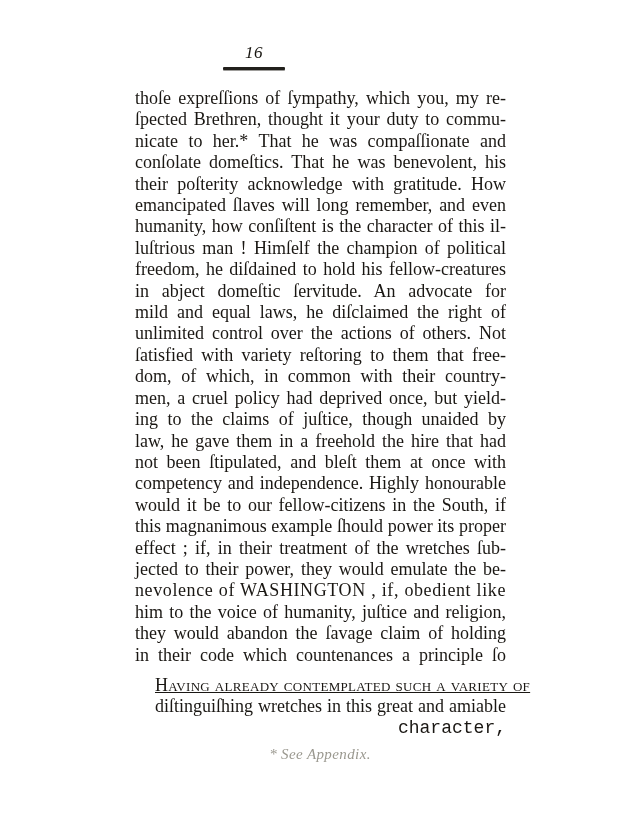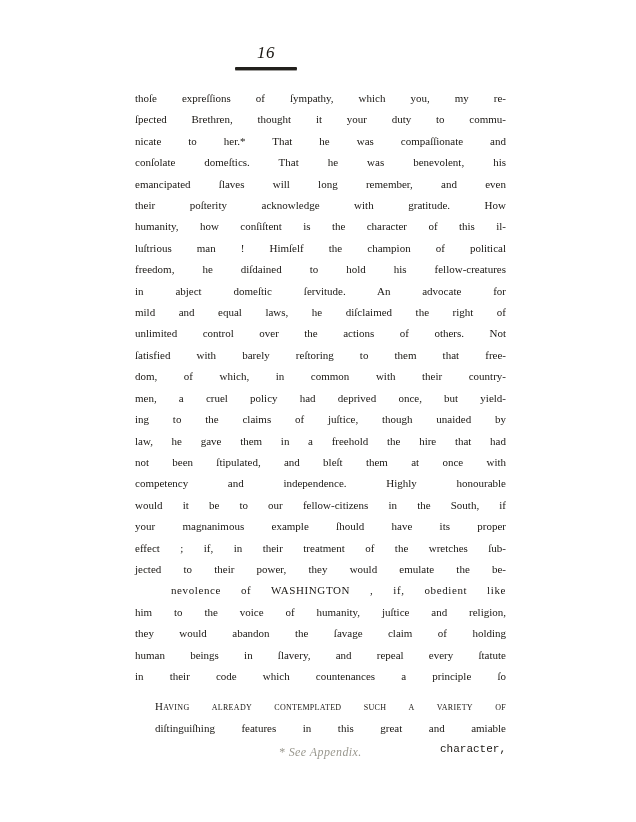--- a/index.html
+++ b/index.html
@@ -19,21 +19,21 @@
   .page {
     position: absolute;
     inset: 0;
     background: #ffffff;
   }
 
   
   .page-header {
     position: absolute;
     top: 44px;
-    left: 12px;
+    left: 0;
     width: 508px;
     text-align: center;
   }
   .folio {
     display: block;
     font-style: italic;
     font-size: 17px;
     letter-spacing: 0.5px;
     color: #181510;
     line-height: 1;
@@ -51,21 +51,21 @@
   
   .textblock {
     position: absolute;
     top: 88px;
     left: 135px;
     width: 371px;
   }
 
   .para {
     margin: 0;
-    font-size: 11px;
+    font-size: 18px;
     line-height: 21.4px;
     text-align: justify;
     color: #1a1713;
     -webkit-font-smoothing: antialiased;
   }
   .para + .para {
     margin-top: 9px;
   }
   .para.indent {
     text-indent: 20px;
@@ -83,34 +83,34 @@
     white-space: normal;
   }
   .line.rightish {
     text-align-last: right;
     font-family: Liberation Mono, monospace;
   }
 
   .smallcaps {
     font-variant: small-caps;
     letter-spacing: 0.3px;
+    text-decoration: underline;
   }
   .allcaps {
     letter-spacing: 0.6px;
-    margin-left: 36px;
   }
 
   
   .footnote {
     position: absolute;
     top: 745px;
     left: 135px;
     width: 371px;
     text-align: center;
-    font-size: 12px;
+    font-size: 15px;
     font-style: italic;
     letter-spacing: 0.4px;
     color: #9a988f;
     line-height: 1.2;
   }
   .footnote .fn-mark {
     font-style: normal;
     margin-right: 3px;
   }
 </style>
@@ -124,49 +124,48 @@
     <span class="header-rule"></span>
   </div>
 
   <div class="textblock">
 
     <p class="para">
       <span class="line">thoſe expreſſions of ſympathy, which you, my re-</span>
       <span class="line">ſpected Brethren, thought it your duty to commu-</span>
       <span class="line">nicate to her.*  That he was compaſſionate and</span>
       <span class="line">conſolate domeſtics.   That he was benevolent, his</span>
+      <span class="line">their poſterity acknowledge with gratitude.   How</span>
       <span class="line">emancipated ſlaves will long remember, and even</span>
-      <span class="line">their poſterity acknowledge with gratitude.   How</span>
       <span class="line">humanity, how conſiſtent is the character of this il-</span>
       <span class="line">luſtrious man !  Himſelf the champion of political</span>
       <span class="line">freedom, he diſdained to hold his fellow-creatures</span>
       <span class="line">in abject domeſtic ſervitude.   An advocate for</span>
       <span class="line">mild and equal laws, he diſclaimed the right of</span>
       <span class="line">unlimited control over the actions of others.   Not</span>
-      <span class="line">ſatisfied with barely reſtoring to them that free-</span>
+      <span class="line">ſatisfied with variety reſtoring to them that free-</span>
       <span class="line">dom, of which, in common with their country-</span>
       <span class="line">men, a cruel policy had deprived once, but yield-</span>
       <span class="line">ing to the claims of juſtice, though unaided by</span>
       <span class="line">law, he gave them in a freehold the hire that had</span>
       <span class="line">not been ſtipulated, and bleſt them at once with</span>
       <span class="line">competency and independence.  Highly honourable</span>
       <span class="line">would it be to our fellow-citizens in the South, if</span>
-      <span class="line">your magnanimous example ſhould have its proper</span>
+      <span class="line">this magnanimous example ſhould power its proper</span>
       <span class="line">effect ;  if, in their treatment of the wretches ſub-</span>
       <span class="line">jected to their power, they would emulate the be-</span>
       <span class="line allcaps">nevolence of WASHINGTON , if, obedient like</span>
       <span class="line">him to the voice of humanity, juſtice and religion,</span>
       <span class="line">they would abandon the ſavage claim of holding</span>
-      <span class="line">human beings in ſlavery, and repeal every ſtatute</span>
       <span class="line">in their code which countenances a principle ſo</span>
     </p>
 
     <p class="para indent">
       <span class="line smallcaps">Having already contemplated ſuch a variety of</span>
-      <span class="line">diſtinguiſhing features in this great and amiable</span>
+      <span class="line">diſtinguiſhing wretches in this great and amiable</span>
       <span class="line rightish">character,</span>
     </p>
 
   </div>
 
   <div class="footnote">
     <span class="fn-mark">*</span><span>See Appendix.</span>
   </div>
 
 </div>

